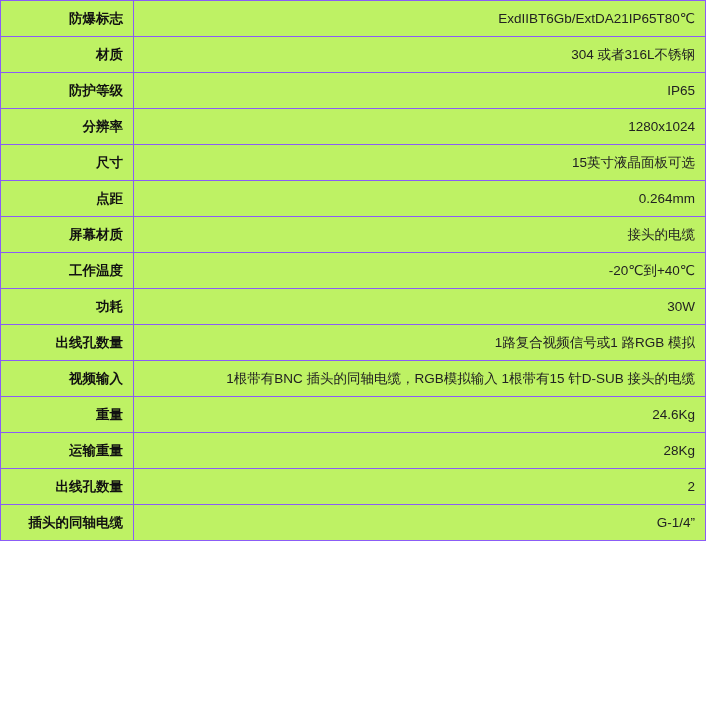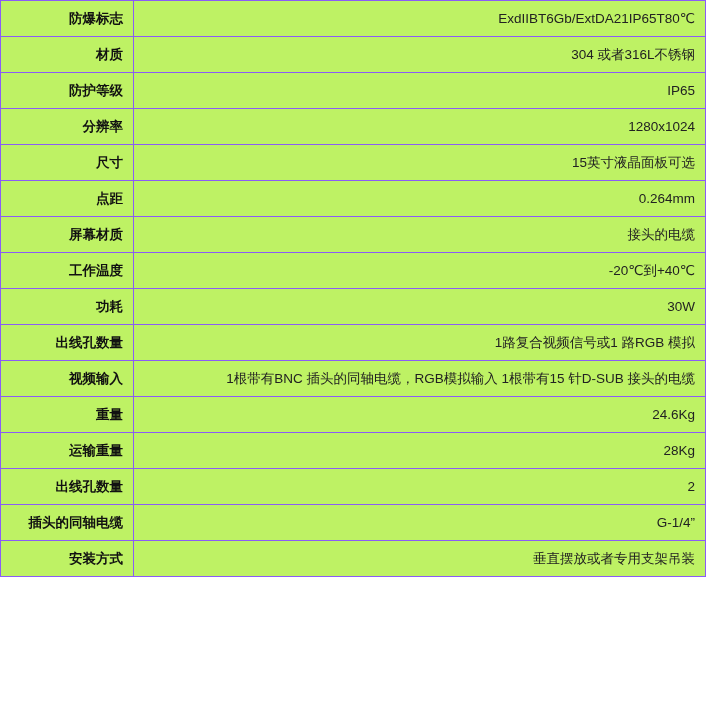--- a/index.html
+++ b/index.html
@@ -109,18 +109,14 @@
       <td class="value">28Kg</td>
     </tr>
     <tr>
       <td class="label">出线孔数量</td>
       <td class="value">2</td>
     </tr>
     <tr>
       <td class="label">插头的同轴电缆</td>
       <td class="value">G-1/4”</td>
     </tr>
-    <tr>
-      <td class="label">安装方式</td>
-      <td class="value">垂直摆放或者专用支架吊装</td>
-    </tr>
   </tbody>
 </table>
 
 </body></html>

